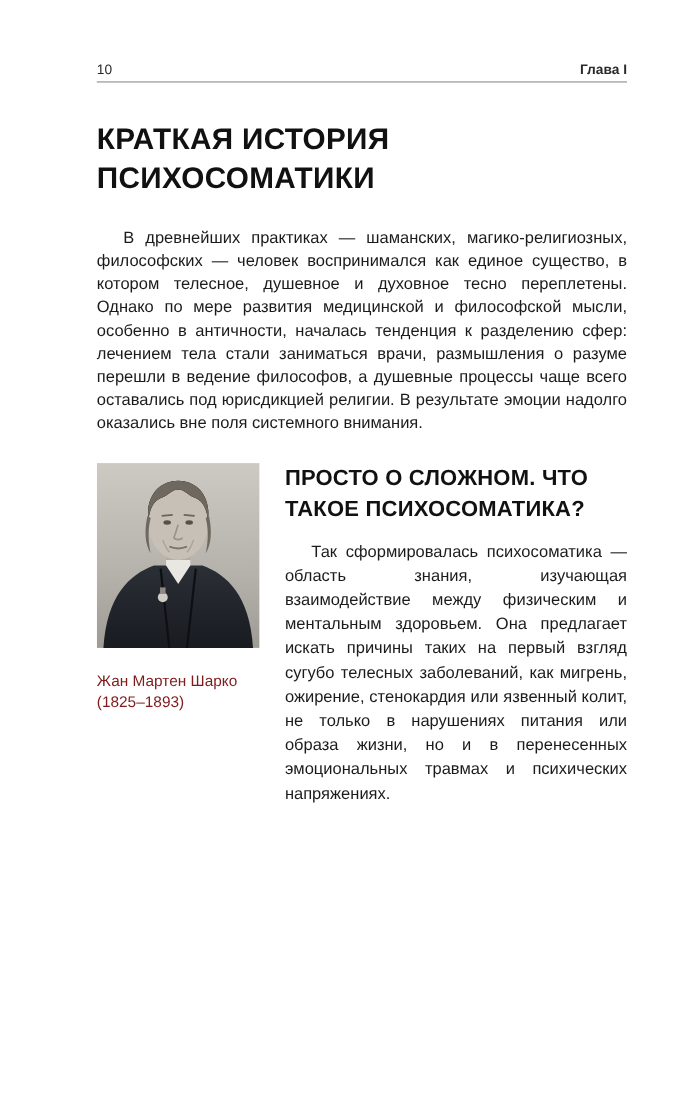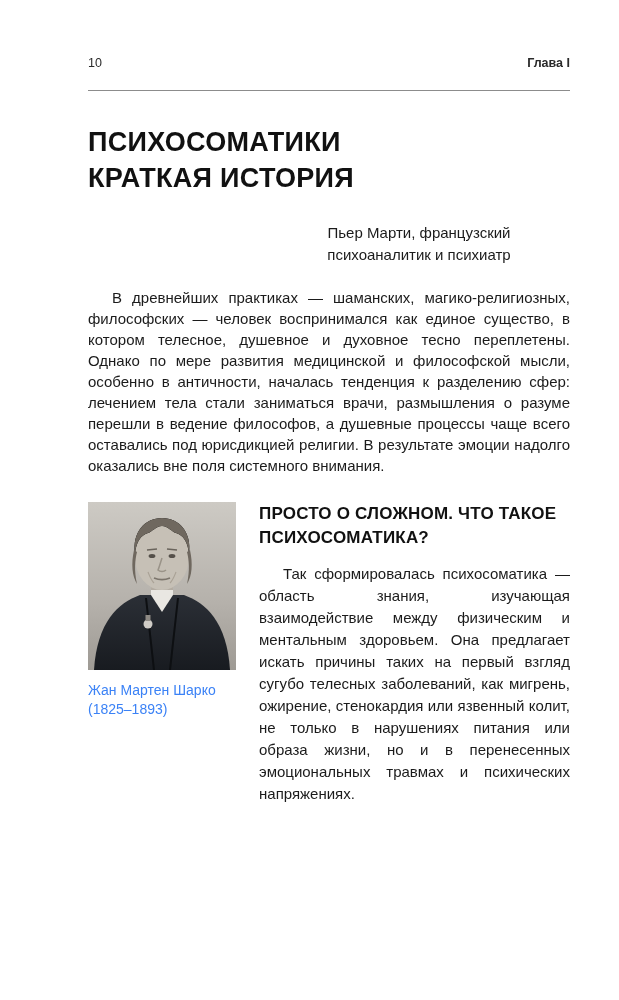--- a/index.html
+++ b/index.html
@@ -13,21 +13,21 @@
     font-family: "Liberation Sans", sans-serif;
     padding: 56px 49px 0 88px;
     overflow: hidden;
   }
   .page-header {
     display: flex;
     justify-content: space-between;
     align-items: flex-end;
     font-size: 12.5px;
     color: #2a2a2a;
-    padding-bottom: 20px;
+    padding-bottom: 4px;
     border-bottom: 1px solid #8c8c8c;
   }
   .page-header .chapter { font-weight: bold; }
   .title {
     margin: 34px 0 0 0;
     font-size: 27px;
     font-weight: bold;
     line-height: 1.32;
     letter-spacing: 0.3px;
     color: #111;
@@ -63,57 +63,53 @@
     display: flex;
     gap: 23px;
   }
   .left-col {
     margin: 0;
     flex: 0 0 148px;
     width: 148px;
   }
   .portrait-frame { display: block; }
   .caption {
-    margin-top: 11px;
+    margin-top: 21px;
     font-size: 14px;
     line-height: 1.35;
-    color: #3b82f6;
+    color: #7f1d1d;
   }
   .right-col { flex: 1; min-width: 0; }
   .section-heading {
     margin: 0 0 14px 0;
-    font-size: 17px;
+    font-size: 20px;
     font-weight: bold;
     line-height: 1.4;
     color: #111;
     letter-spacing: 0.2px;
   }
   .col-par { line-height: 22px; }
   .col-par + .col-par { margin-top: 15px; }
 </style>
 </head>
 <body>
 
 <div class="page">
 
   <header class="page-header">
     <span class="page-num">10</span>
     <span class="chapter">Глава I</span>
   </header>
 
   <h1 class="title">
+    <span class="title-line">КРАТКАЯ ИСТОРИЯ</span>
     <span class="title-line">ПСИХОСОМАТИКИ</span>
-    <span class="title-line">КРАТКАЯ ИСТОРИЯ</span>
   </h1>
 
   <div class="epigraph">
-    <div class="attribution">
-      <span>Пьер Марти, французский</span>
-      <span>психоаналитик и психиатр</span>
-    </div>
   </div>
 
   <p class="body-par intro">В древнейших практиках — шаманских, магико-религиозных, философских — человек воспринимался как единое существо, в котором телесное, душевное и духовное тесно переплетены. Однако по мере развития медицинской и философской мысли, особенно в античности, началась тенденция к разделению сфер: лечением тела стали заниматься врачи, размышления о разуме перешли в ведение философов, а душевные процессы чаще всего оставались под юрисдикцией религии. В результате эмоции надолго оказались вне поля системного внимания.</p>
 
   <div class="columns">
 
     <figure class="left-col">
       <svg class="portrait-frame" width="148" height="168" viewBox="0 0 148 168" role="img">
         <defs>
           <linearGradient id="bgGrad" x1="0" y1="0" x2="0" y2="1">

